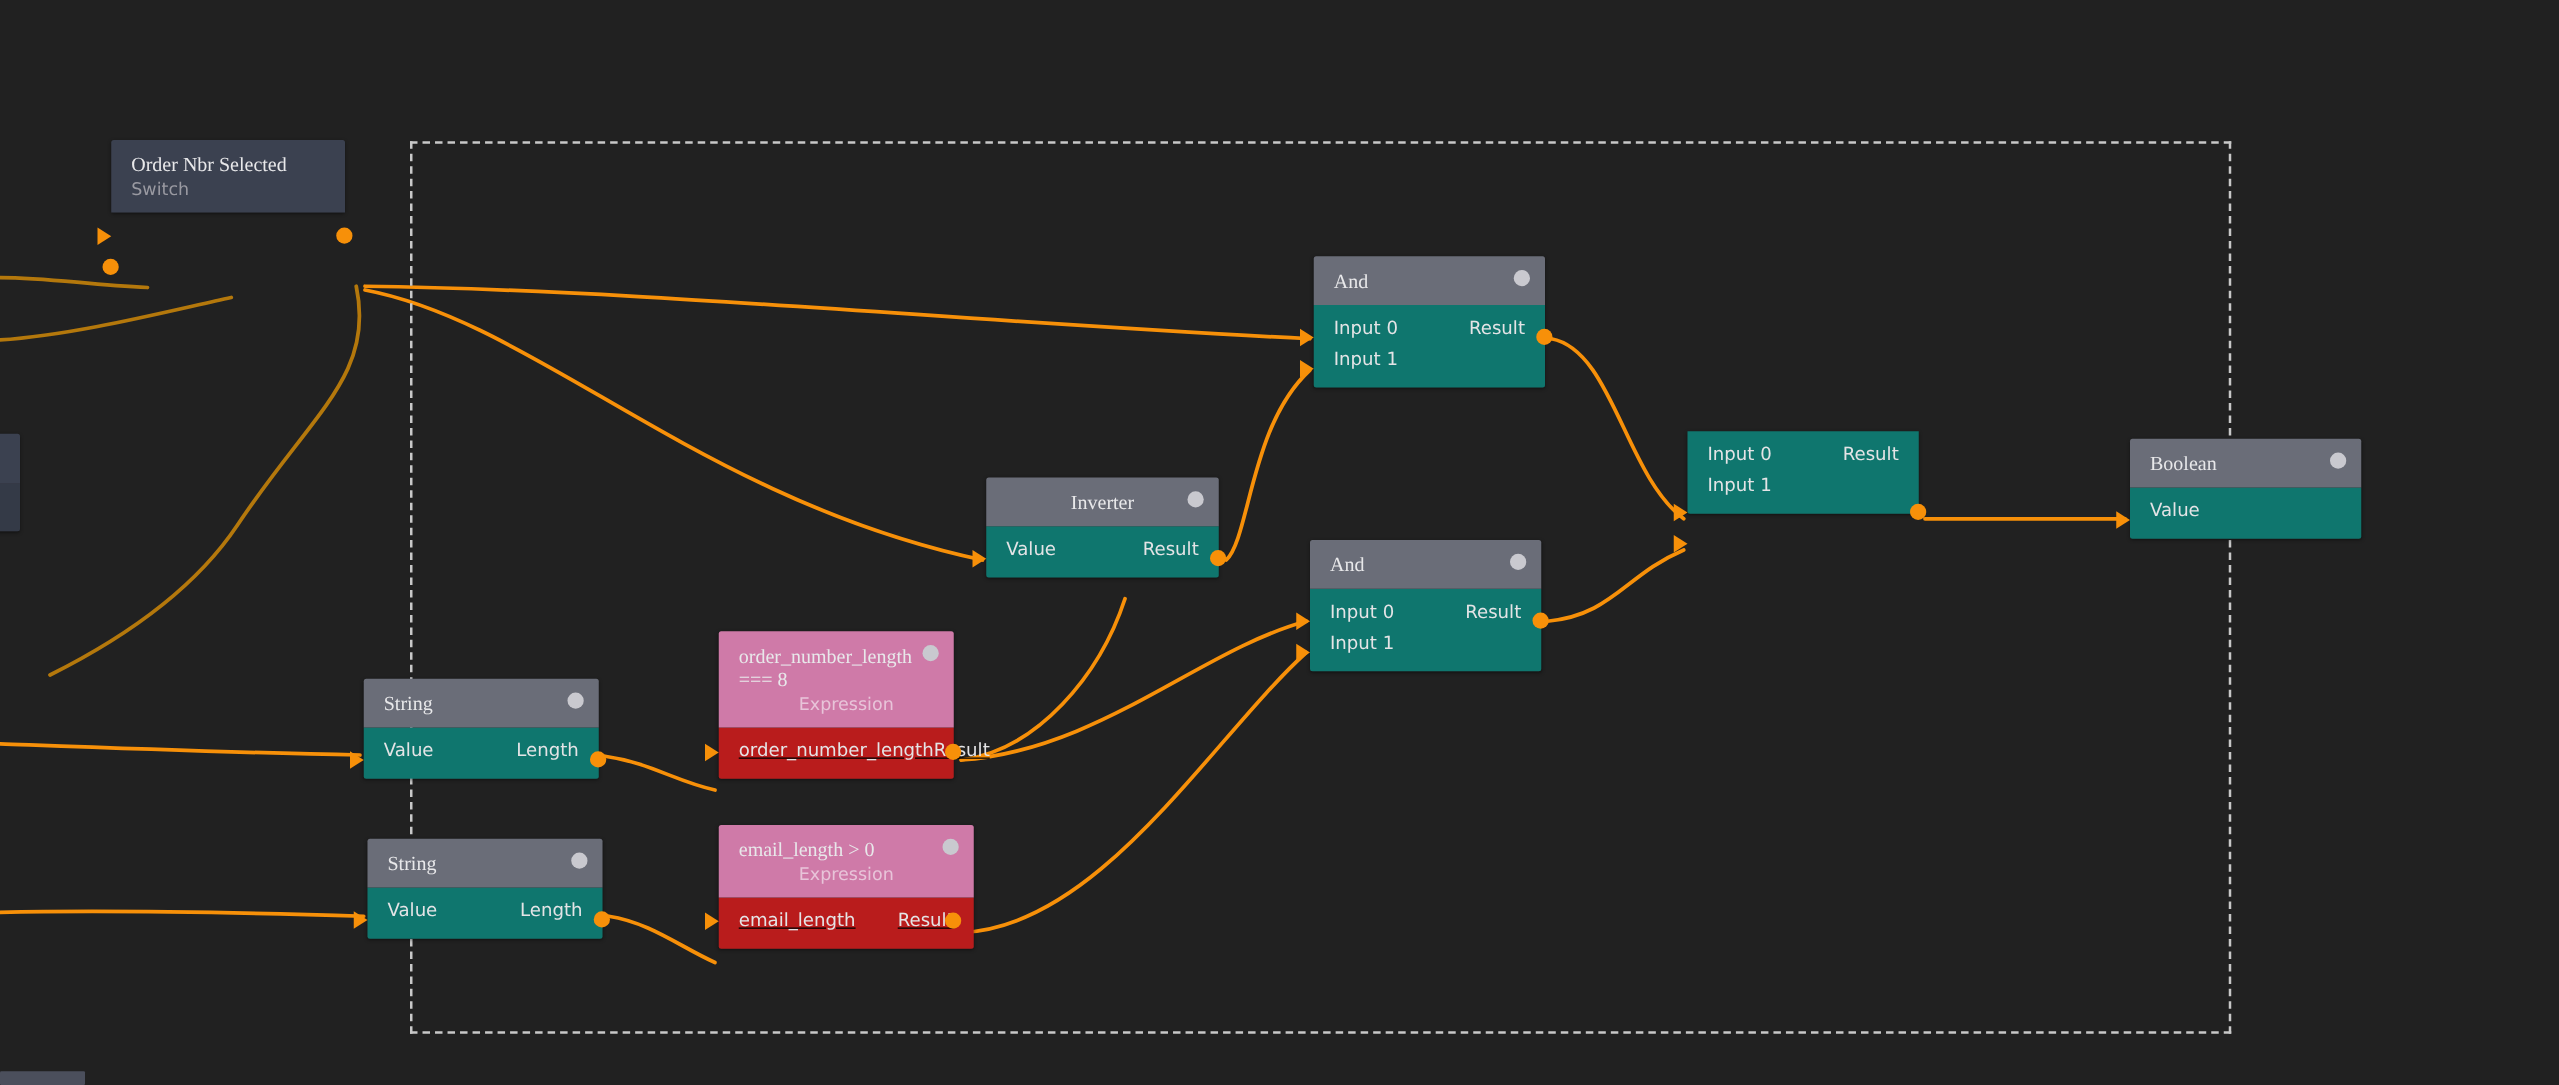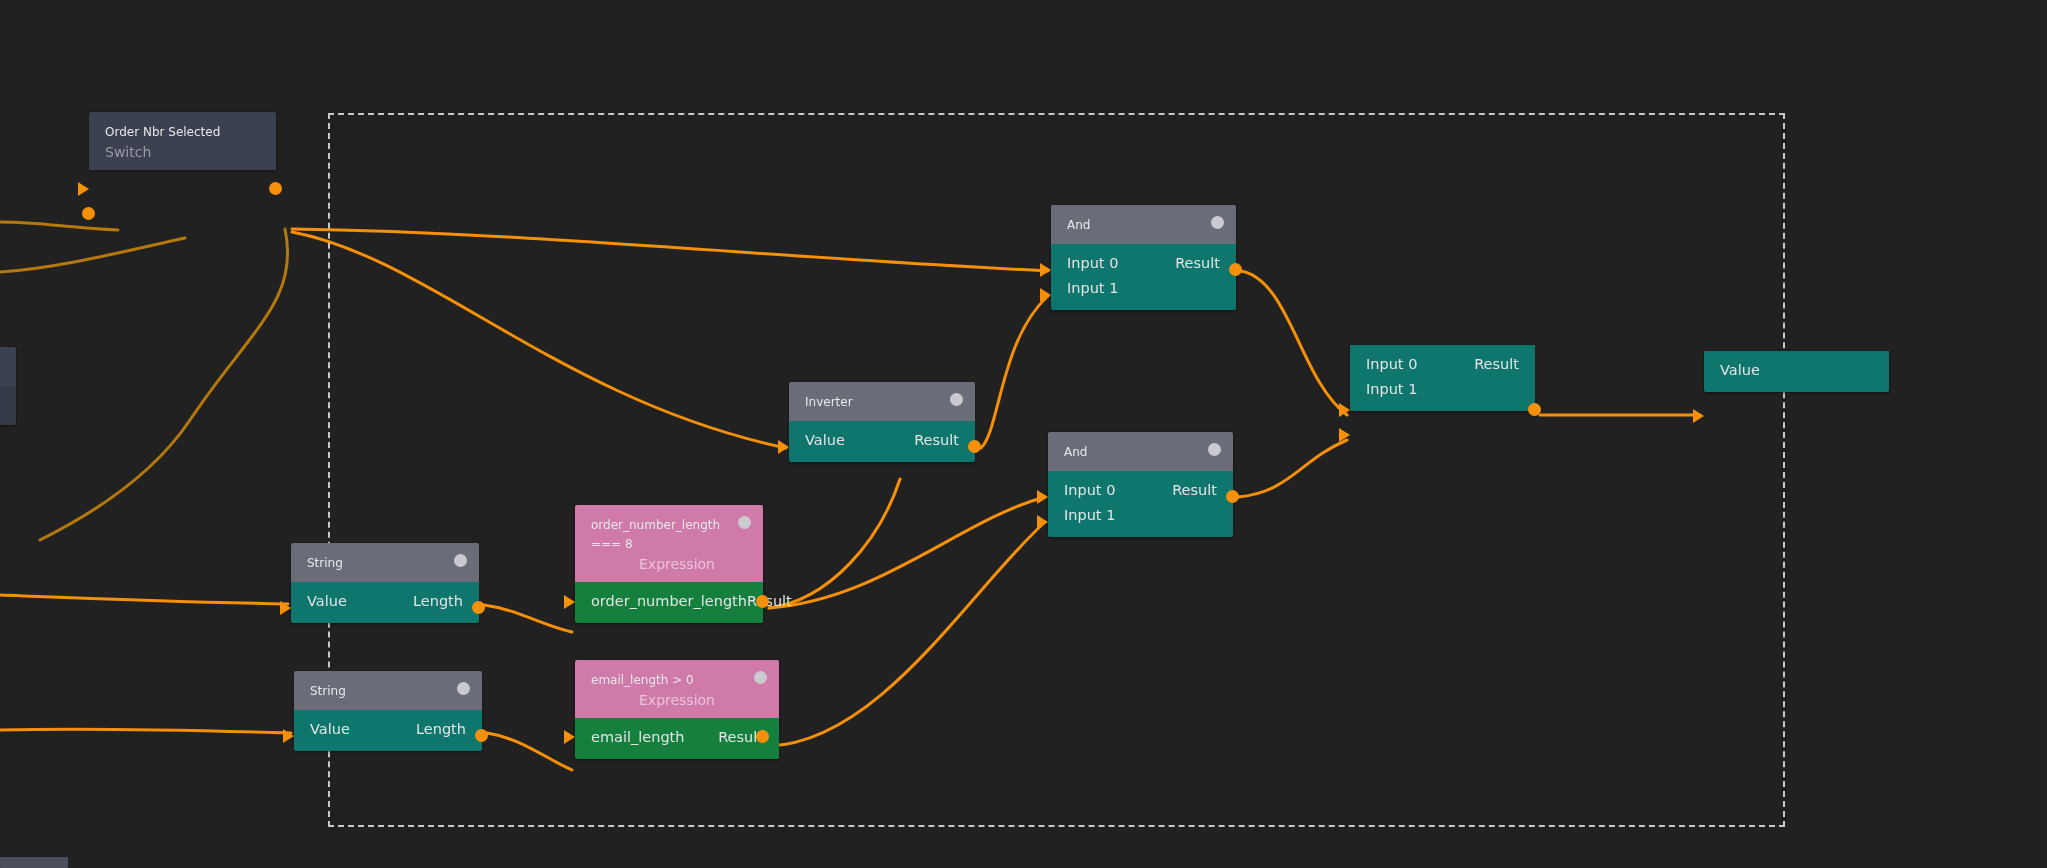--- a/index.html
+++ b/index.html
@@ -31,25 +31,26 @@
     border-radius: 2px;
     overflow: visible;
     box-shadow: 0 1px 3px rgba(0,0,0,.45);
   }
   .node .hdr {
     position: relative;
     padding: 11px 16px 9px 16px;
     border-radius: 2px 2px 0 0;
   }
   .node .title {
-    font-size: 12px;
+    font-size: 16px;
     color: #e8e8ea;
     line-height: 19px;
     white-space: pre-line;
     font-weight: 400;
+    font-family: Liberation Serif, serif;
   }
   .node .subtitle {
     font-size: 14px;
     color: #9a9aa2;
     line-height: 18px;
     margin-top: 1px;
   }
   .node .body {
     border-radius: 0 0 2px 2px;
     padding: 7px 0 9px 0;
@@ -75,21 +76,21 @@
     border-radius: 50%;
     background: #c9c9cf;
   }
 
   
   .n-logic .hdr { background: #6a6d78; }
   .n-logic .body { background: #0f766e; }
   .n-switch .hdr { background: #3b4150; }
   .n-switch .body { background: #343a47; }
   .n-expr .hdr { background: #cf7aa8; }
-  .n-expr .body { background: #15803d; }
+  .n-expr .body { background: #b91c1c; text-decoration: underline; }
   .n-expr .subtitle { color: #e8c4d9; margin-left: 48px; }
 
   
   .conn { position: absolute; z-index: 4; }
   .dot {
     width: 13px; height: 13px; border-radius: 50%;
     background: #f79009;
   }
   .arrow {
     width: 0; height: 0;
@@ -171,21 +172,21 @@
           <div class="port-row">
             <span class="pin">Input 0</span>
             <span class="pout">Result</span>
           </div>
           <div class="port-row">
             <span class="pin">Input 1</span>
             <span class="pout"></span>
           </div>
         </div>
       </div>
-      <div class="node n-logic" style="left: 789px; top: 382px; width: 186px;">
+      <div class="node n-logic" style="left: 789px; top: 382px; width: 186px; text-align: center;">
         <div class="hdr">
           <div class="title">Inverter</div>
           <span class="status-dot"></span>
         </div>
         <div class="body">
           <div class="port-row">
             <span class="pin">Value</span>
             <span class="pout">Result</span>
           </div>
         </div>
@@ -212,20 +213,24 @@
             <span class="pin">Input 0</span>
             <span class="pout">Result</span>
           </div>
           <div class="port-row">
             <span class="pin">Input 1</span>
             <span class="pout"></span>
           </div>
         </div>
       </div>
       <div class="node n-logic" style="left: 1704px; top: 351px; width: 185px;">
+        <div class="hdr">
+          <div class="title">Boolean</div>
+          <span class="status-dot"></span>
+        </div>
         <div class="body">
           <div class="port-row">
             <span class="pin">Value</span>
             <span class="pout"></span>
           </div>
         </div>
       </div>
       <div class="node n-logic" style="left: 291px; top: 543px; width: 188px;">
         <div class="hdr">
           <div class="title">String</div>

